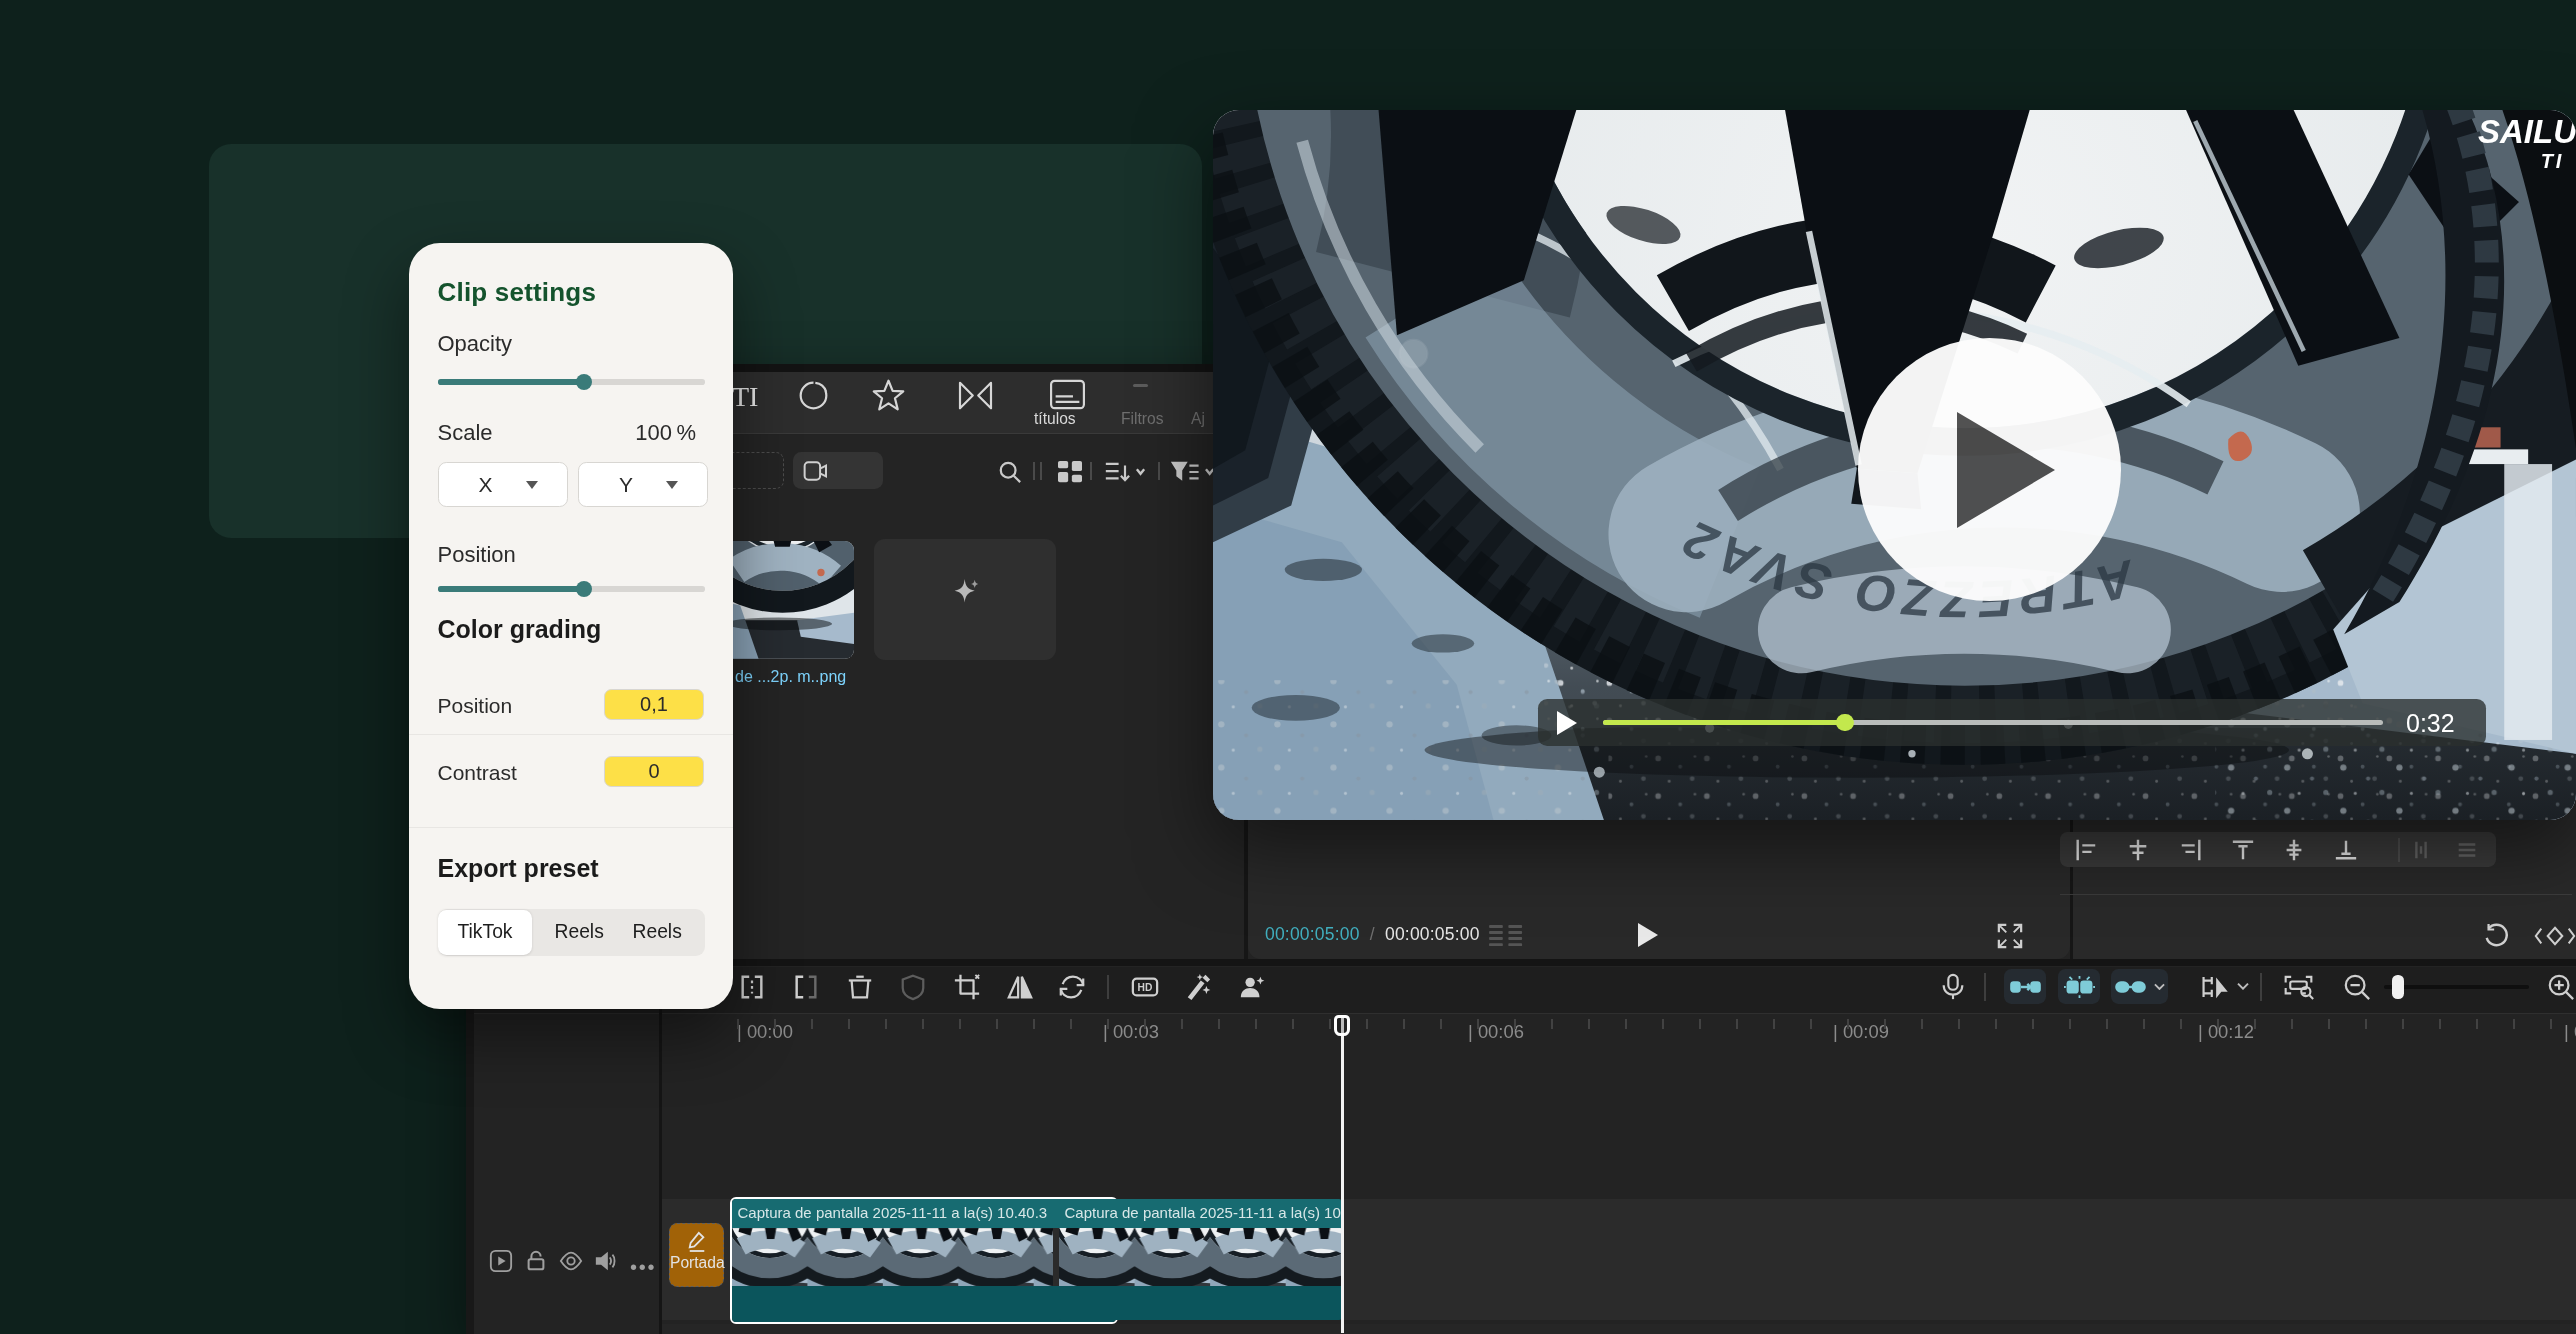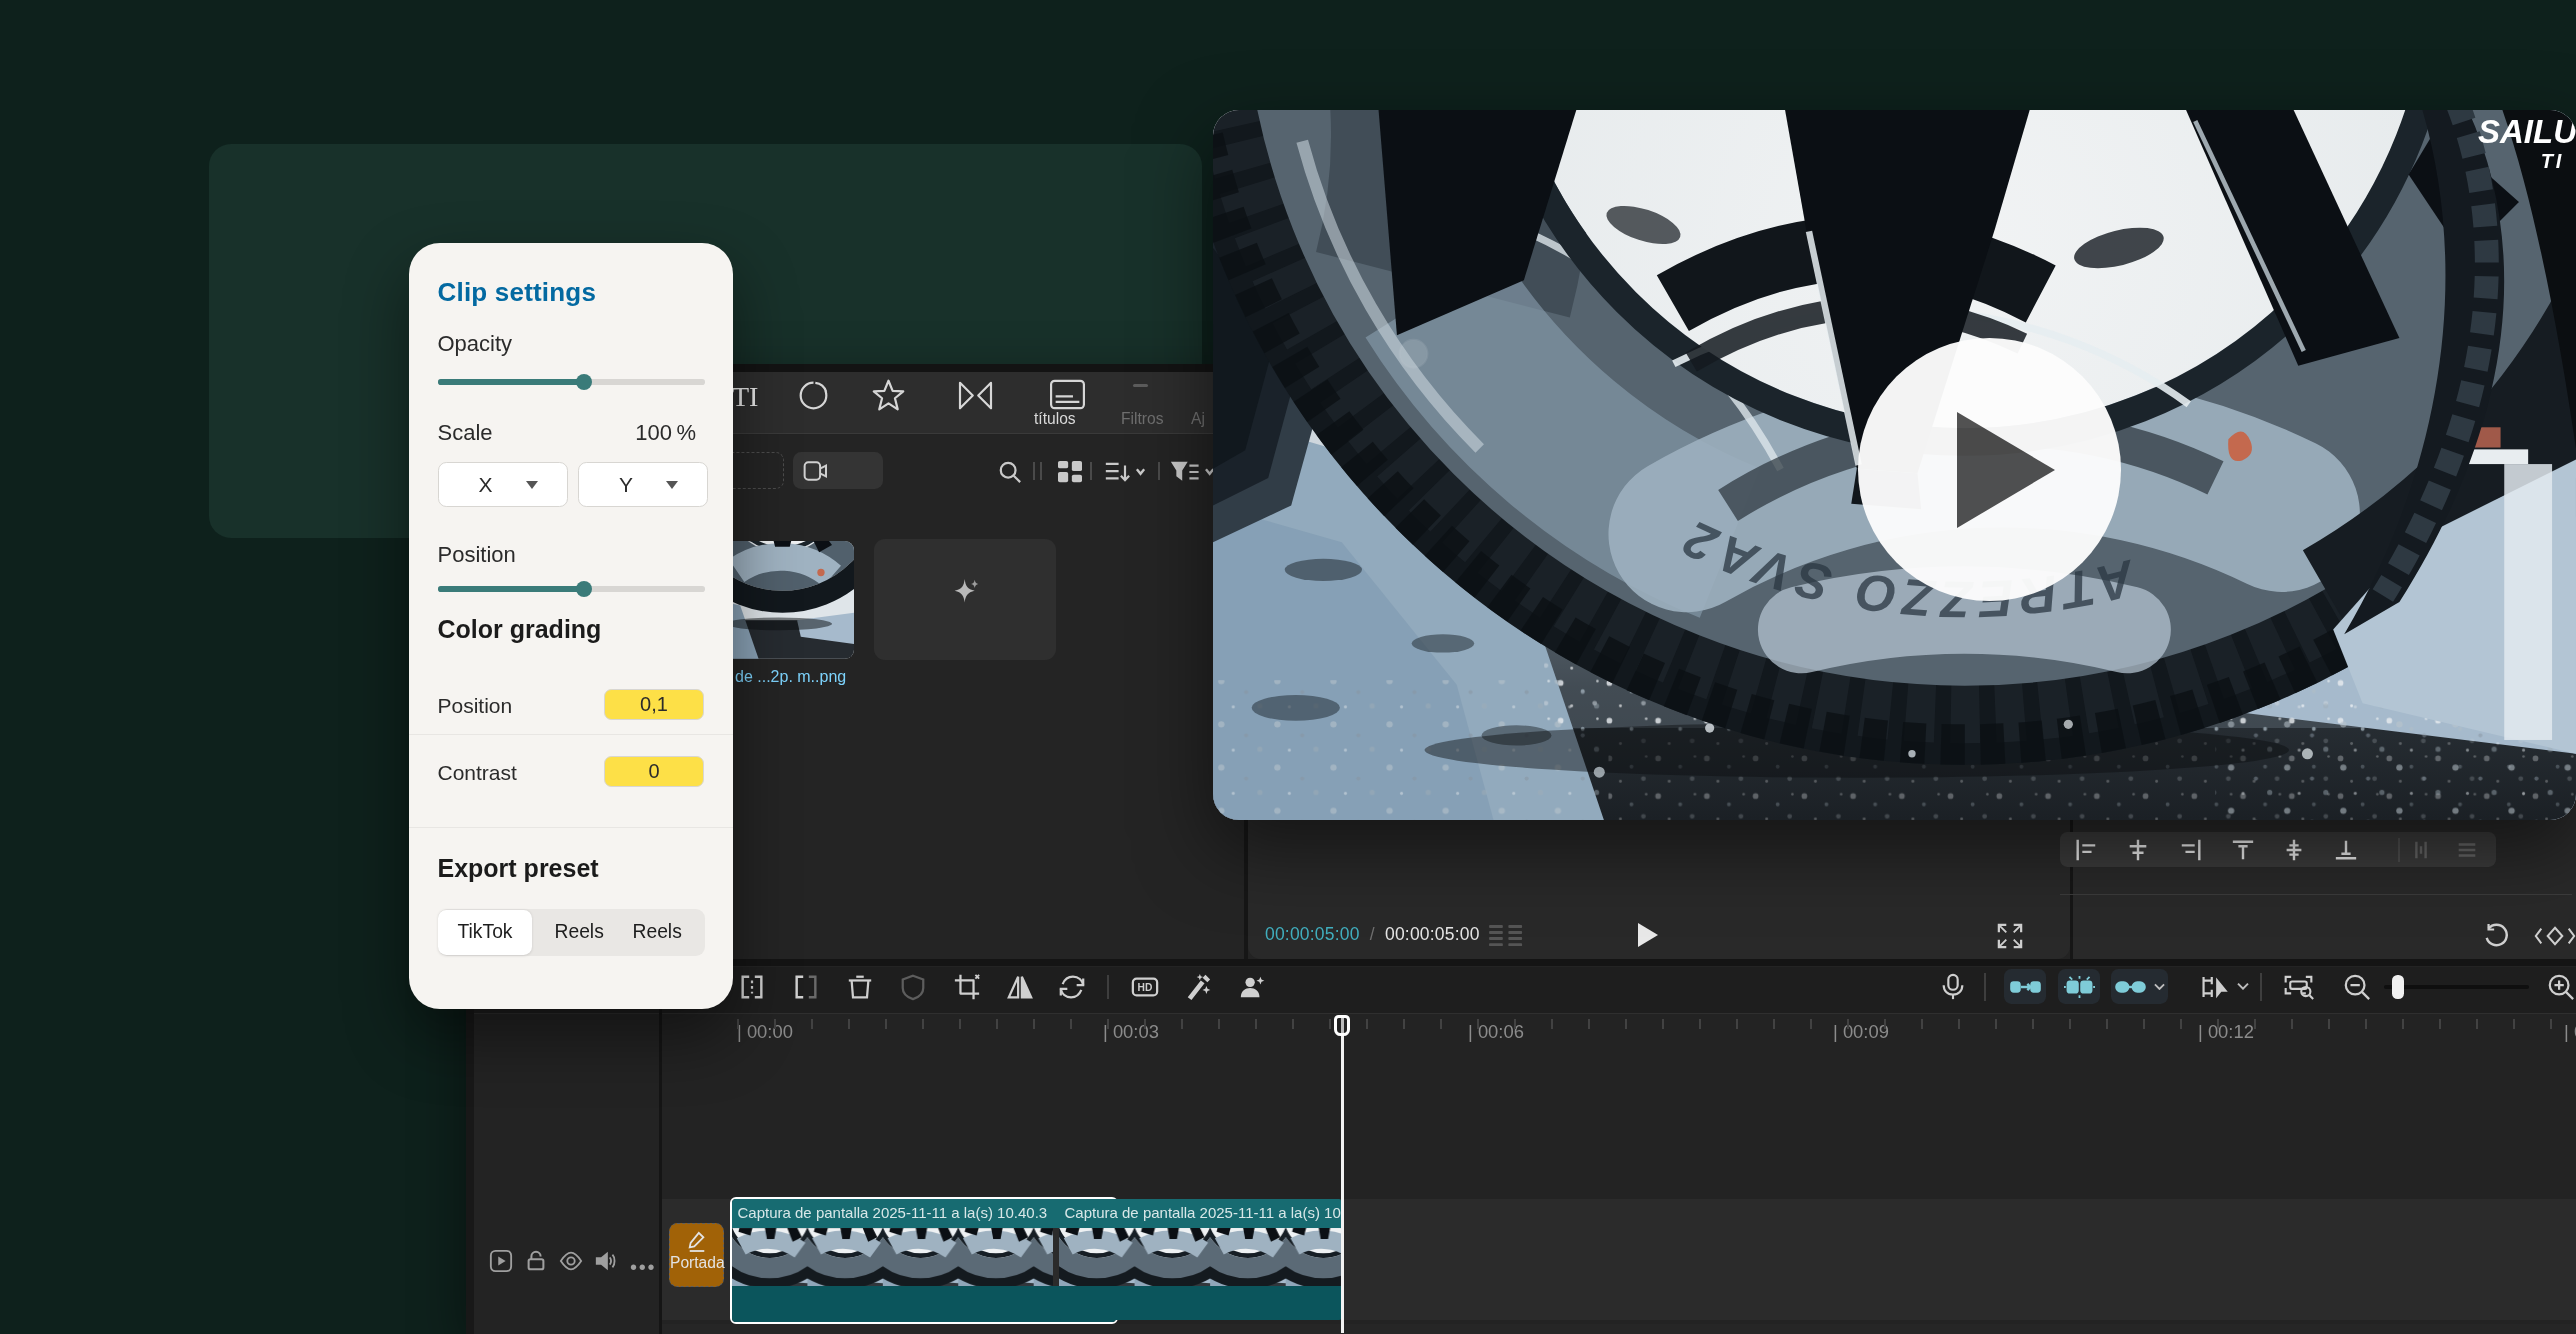--- a/index.html
+++ b/index.html
@@ -26,21 +26,21 @@
   #lstrip { left:0; top:603px; width:8.3px; height:367px; background:#181818; }
   #hsep { left:193px; top:603px; width:2.8px; height:367px; background:#151515; }
   #trackrow { left:196px; top:835px; width:1915px; height:121px; background:#2B2B2B; }
   #trackrow2 { left:196px; top:960px; width:1915px; height:10px; background:#262626; }
 
   
   #preview { left:1213px; top:110px; width:1363px; height:710px; border-radius:26px; overflow:hidden; box-shadow:0 28px 74px rgba(0,0,0,.5); background:#aebfcf; }
 
   
   #panel { left:409px; top:243px; width:324px; height:766px; background:#F6F4F1; border-radius:31px; box-shadow:0 28px 64px rgba(0,0,0,.45); color:#1e1e1e; }
-  #panel h1 { font-size:26px; font-weight:700; letter-spacing:0.2px; position:absolute; left:28.5px; top:34px; color:#0369a1;}
+  #panel h1 { font-size:26px; font-weight:700; letter-spacing:0.2px; position:absolute; left:28.5px; top:34px; color:#14532d;}
   .plabel { position:absolute; left:28.5px; font-size:22px; color:#2b2b2b; }
   .phead  { position:absolute; left:28.5px; font-size:25px; font-weight:700; color:#1b1b1b; }
   .slider { position:absolute; left:28.5px; width:267px; height:5.5px; border-radius:2.8px; background:#d8d6d3; }
   .slider .fill { position:absolute; left:0; top:0; height:5.5px; border-radius:2.8px; background:#3A7B79; width:55%; }
   .slider .knob { position:absolute; top:-5.5px; width:16.6px; height:16.6px; border-radius:50%; background:#3A7B79; }
   .combo { position:absolute; width:130px; height:45px; border:1.4px solid #d8d6d2; border-radius:8.3px; background:#fff; font-size:21px; color:#2b2b2b; }
   .combo span { position:absolute; left:40px; top:10px; }
   .combo:after { content:""; position:absolute; right:29px; top:18.4px; border-left:6.4px solid transparent; border-right:6.4px solid transparent; border-top:8.3px solid #555; }
   .numbox { position:absolute; width:100px; height:31px; border:1.4px solid #d8d6d2; border-radius:7.4px; background:#fde047; font-size:20px; color:#2b2b2b; text-align:center; line-height:29px; }
   .hr { position:absolute; left:0px; width:324px; height:0.9px; background:#e8e6e3; }
@@ -517,20 +517,28 @@
 
       <path d="M1104,358 q16,-18 24,2 q6,15 -9,21 q-17,5 -15,-23" fill="#c4694e"></path>
 
       <circle cx="540" cy="672" r="5" fill="#dfe5ea" opacity=".8"></circle>
       <circle cx="760" cy="700" r="4" fill="#cfd8de" opacity=".8"></circle>
       <circle cx="930" cy="668" r="5" fill="#e6ebee" opacity=".7"></circle>
       <circle cx="1190" cy="700" r="6" fill="#d9e1e6" opacity=".75"></circle>
       <circle cx="420" cy="720" r="6" fill="#cdd7de" opacity=".7"></circle>
     </svg>
     <div class="abs" id="playbtn"></div>
+    <div class="abs" id="ctrlbar">
+      <div class="abs" id="cplay"></div>
+      <div class="abs" id="ctrack">
+        <div class="abs" id="cfill"></div>
+        <div class="abs" id="cknob"></div>
+      </div>
+      <div class="abs" id="ctime">0:32</div>
+    </div>
     <div class="abs" id="logo">SAILU<br><span>TI</span></div>
   </div>
 
   <div id="panel" class="abs">
     <h1>Clip settings</h1>
     <div class="plabel" style="top:88px;">Opacity</div>
     <div class="slider" style="top:136px;">
       <div class="fill"></div>
       <div class="knob" style="left:138px;"></div>
     </div>

